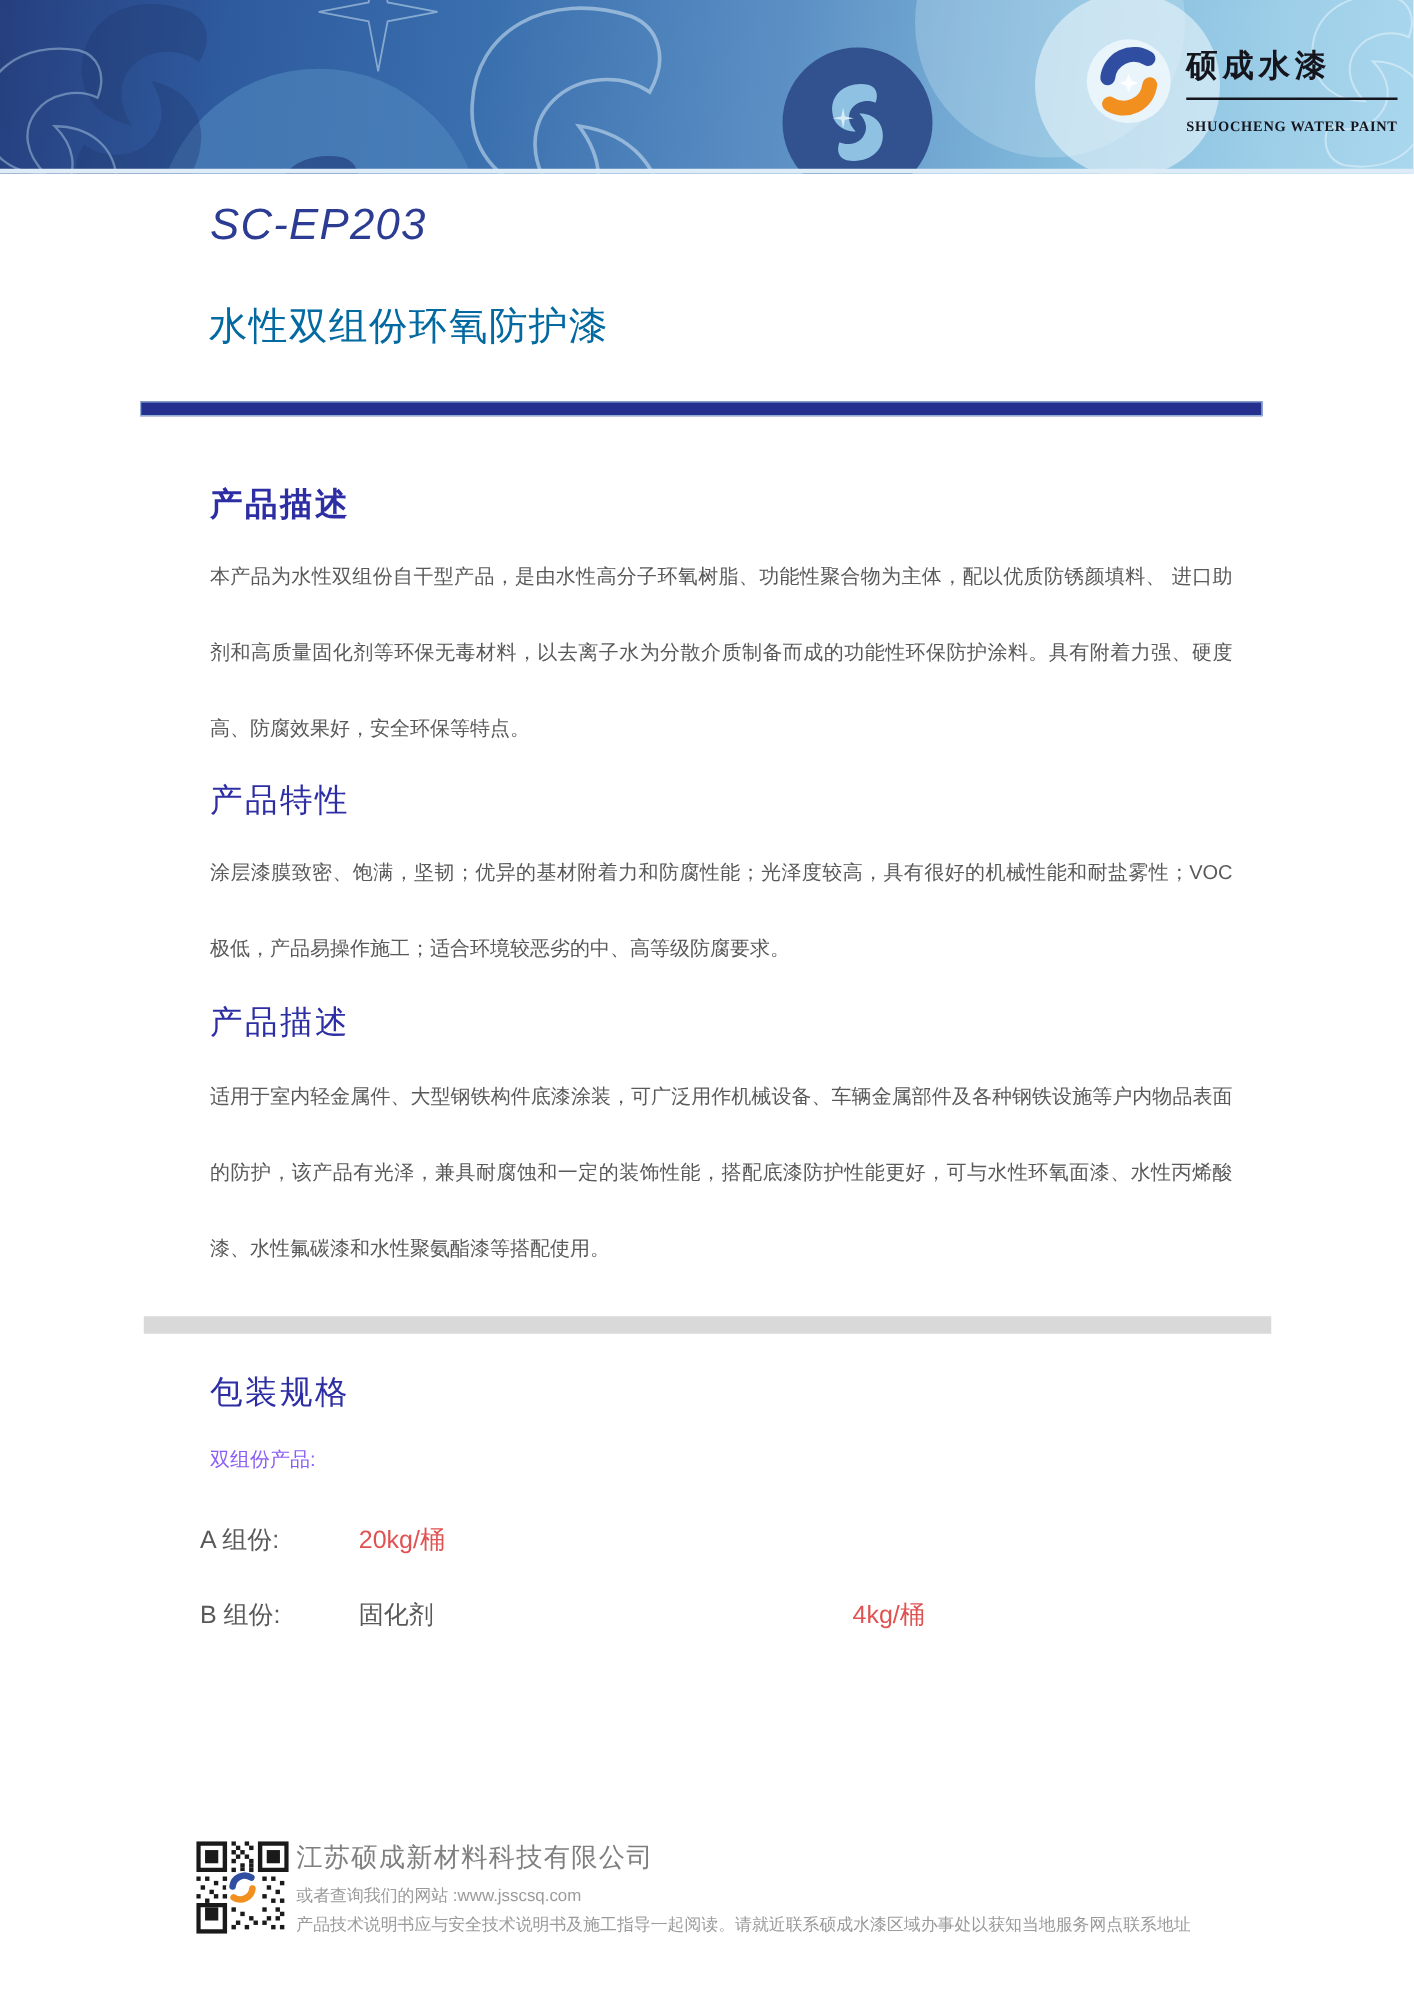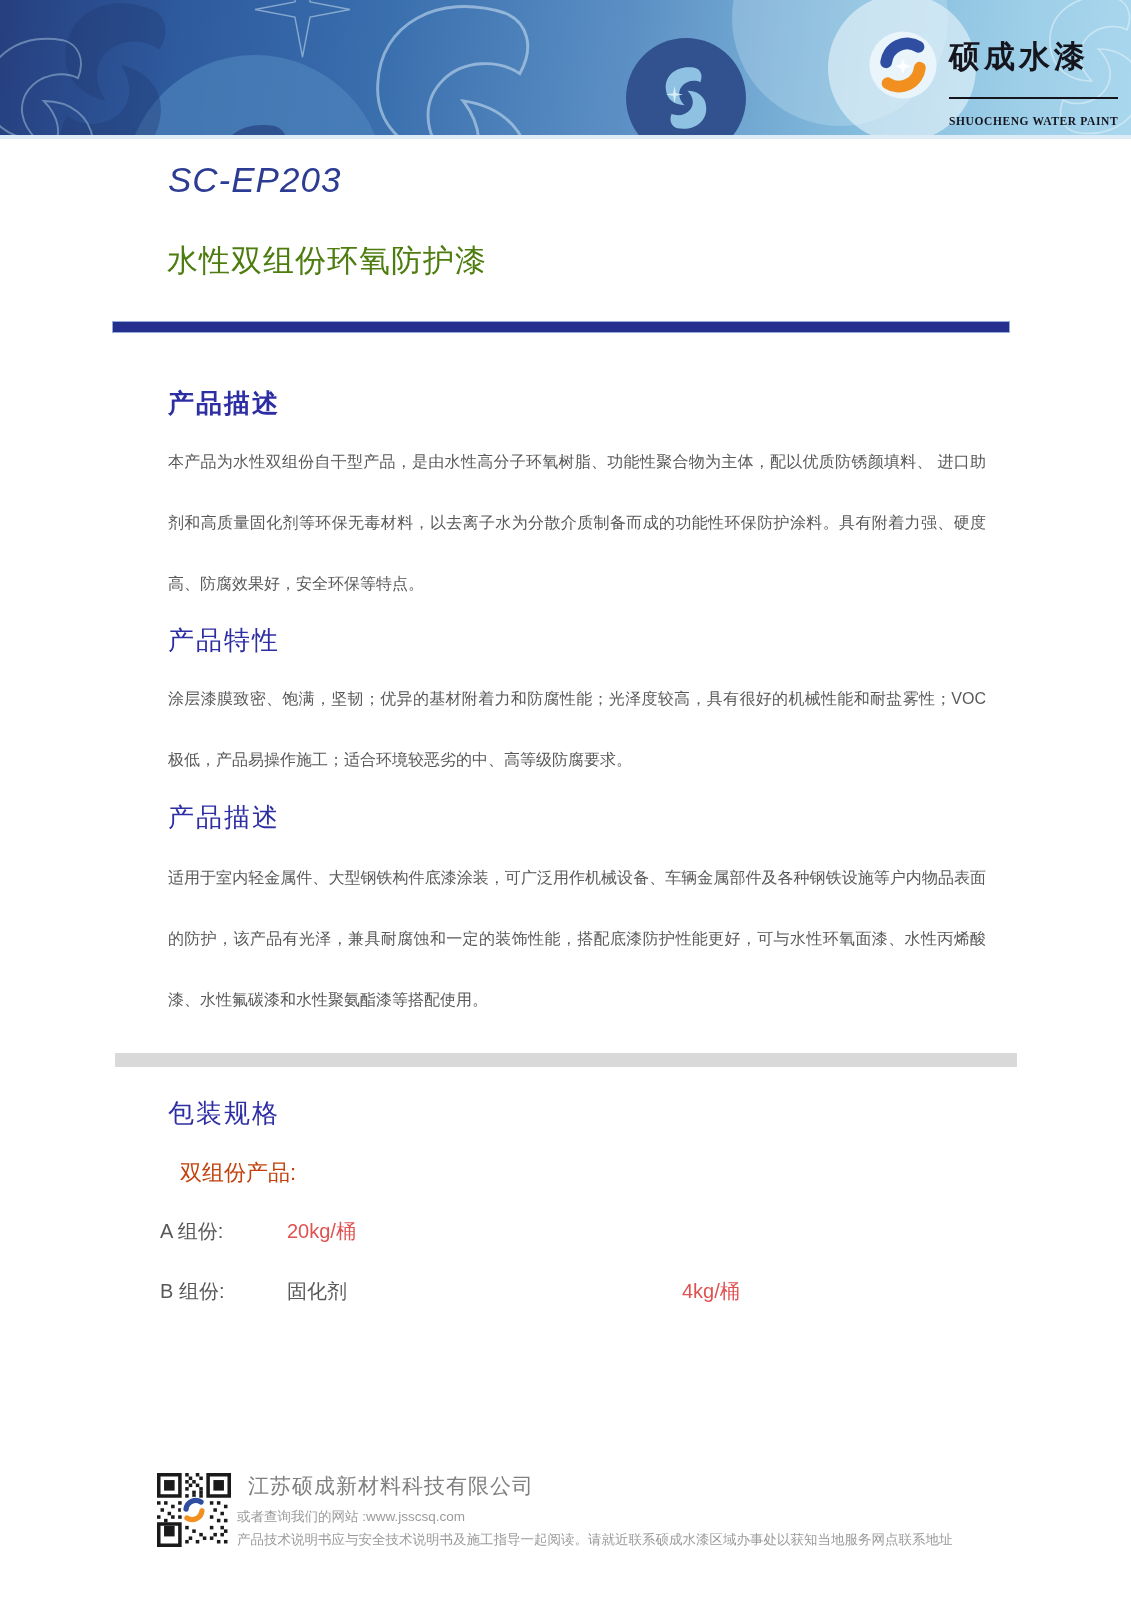--- a/index.html
+++ b/index.html
@@ -14,59 +14,59 @@
     overflow:hidden;
   }
   .header::after { content:""; position:absolute; left:0; bottom:0; width:100%; height:4px; background:#ddecf6; }
   .header-deco { position:absolute; left:0; top:0; }
 
   .logo { position:absolute; left:868px; top:30px; display:flex; align-items:flex-start; gap:11px; }
   .logo-mark { display:block; }
   .logo-text { padding-top:6px; }
   .logo-cn {
     font-family:"Liberation Serif","DejaVu Serif",serif; font-weight:bold;
-    font-size:31px; letter-spacing:4px; color:#15151e;
-    border-bottom:2px solid #15151e; padding-bottom:19px; white-space:nowrap;
+    font-size:25px; letter-spacing:4px; color:#15151e;
+    border-bottom:2px solid #15151e; padding-bottom:9px; white-space:nowrap;
   }
   .logo-en {
     font-family:"Liberation Serif","DejaVu Serif",serif; font-weight:bold;
     font-size:11.5px; letter-spacing:0.6px; color:#15151e; margin-top:16px; white-space:nowrap;
   }
 
   
   .product-code { position:absolute; left:168px; top:161px; font-size:35px; font-weight:400; color:#2c3c92; letter-spacing:1px; line-height:1.1;font-style:italic; }
-  .product-name { position:absolute; left:167px; top:243px; font-size:31px; font-weight:400; color:#4d7c0f; letter-spacing:1px; line-height:1.15;text-align:right; }
+  .product-name { position:absolute; left:167px; top:243px; font-size:31px; font-weight:400; color:#0369a1; letter-spacing:1px; line-height:1.15;text-align:right; }
   .navy-bar { position:absolute; left:112px; top:321px; width:898px; height:12px; background:#242f8e; border:1px solid #93aed6; }
 
   
   .sec-heading { position:absolute; left:168px; font-size:26px; font-weight:400; color:#2e2ea4; letter-spacing:2px; line-height:1.1; }
   .sec-para {
     position:absolute; left:168px; width:818px;
     font-size:16px; color:#595959; line-height:61px;
     text-align:justify; text-justify:inter-ideograph;
   }
   .h-desc { top:389px;font-weight:bold; } .p-desc { top:431px; }
   .h-feat { top:626px; } .p-feat { top:668px; }
   .h-app  { top:803px; } .p-app  { top:847px; }
 
   .gray-bar { position:absolute; left:115px; top:1053px; width:902px; height:14px; background:#d9d9d9; }
 
   
   .h-pack { top:1099px; }
-  .pack-subtitle { position:absolute; left:180px; top:1158px; font-size:22px; color:#c2410c; }
+  .pack-subtitle { position:absolute; left:168px; top:1158px; font-size:16px; color:#8b5cf6; }
   .pack-row { position:absolute; left:160px; display:flex; font-size:20px; color:#595959;justify-content:space-between; }
   .pack-row.row-a { top:1218px; }
   .pack-row.row-b { top:1278px; }
   .pack-comp { width:127px; }
   .pack-name { width:395px; }
   .pack-spec { color:#e05252; }
 
   
   .qr { position:absolute; left:157px; top:1473px; width:74px; height:74px; }
-  .footer-company { position:absolute; left:237px; top:1472px; font-size:21px; color:#7f7f7f; letter-spacing:1px;margin-left:11px; }
+  .footer-company { position:absolute; left:237px; top:1472px; font-size:21px; color:#7f7f7f; letter-spacing:1px; }
   .footer-note { position:absolute; left:237px; top:1505px; font-size:13.5px; color:#9a9a9a; line-height:23px; width:800px; }
 </style>
 </head>
 <body>
 
 <div class="page">
 
   <header class="header">
     <svg class="header-deco" width="1131" height="139" viewBox="0 0 1131 139" aria-hidden="true">
       <defs>

